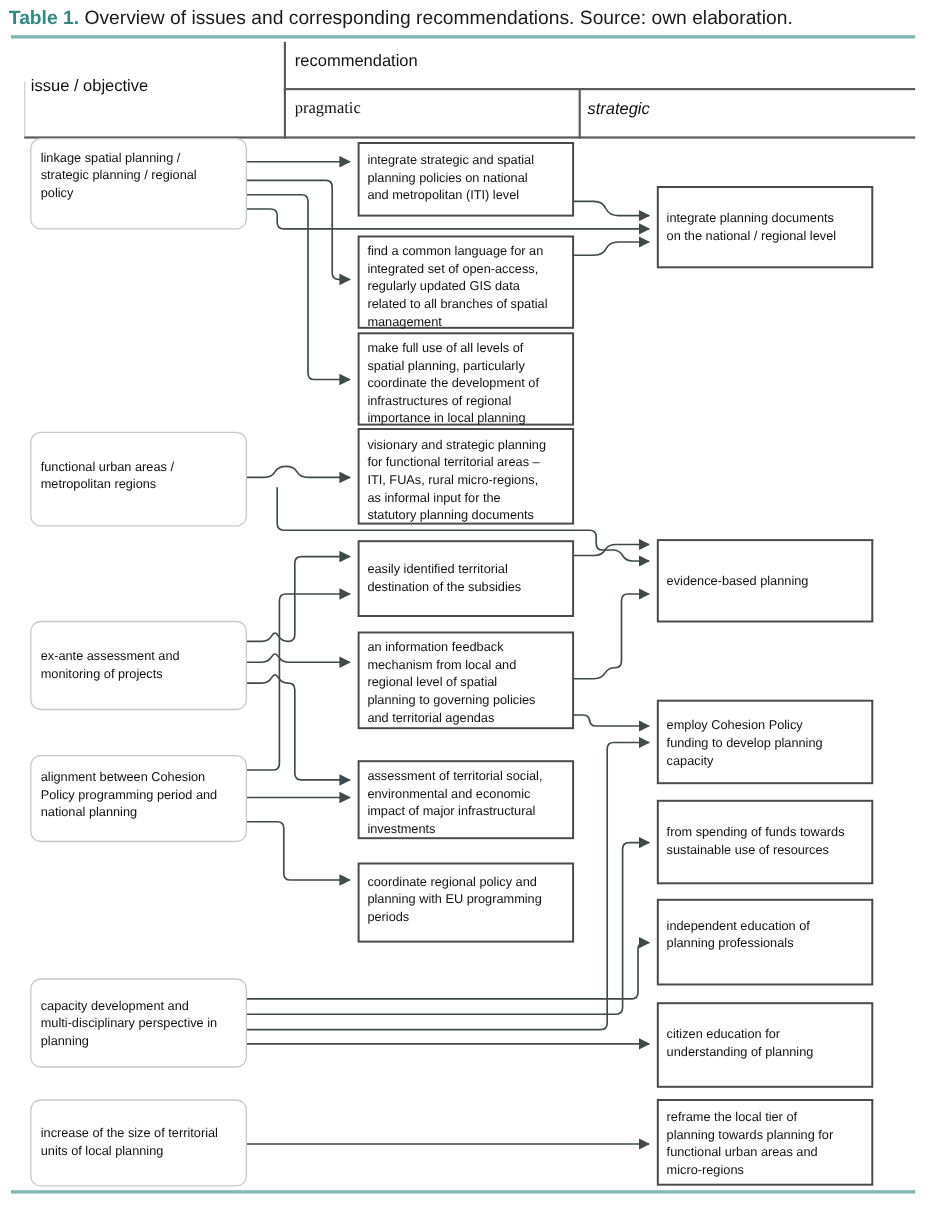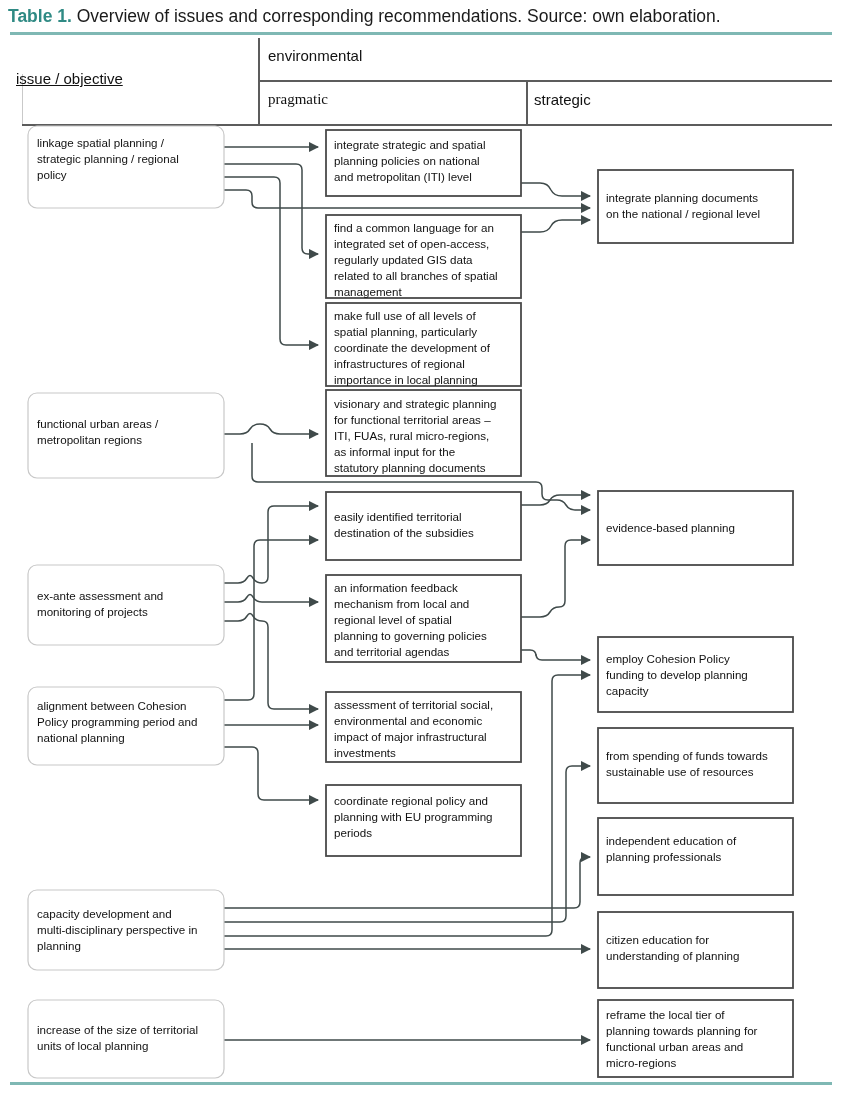--- a/index.html
+++ b/index.html
@@ -116,24 +116,24 @@
   </div>
   <div class="rule-top"></div>
   <div class="rule-bottom"></div>
 
   <div class="vline-light" style="left:22px; top:74px; height:50px;"></div>
   <div class="vline" style="left:258px; top:38px; height:88px;"></div>
   <div class="hline" style="left:258px; top:80px; width:574px;"></div>
   <div class="vline" style="left:526px; top:80px; height:46px;"></div>
   <div class="hline" style="left:22px; top:124px; width:810px;"></div>
 
-  <div class="hdr-text" style="left:16px; top:70px;text-decoration:underline;">issue / objective</div>
-  <div class="hdr-text" style="left:268px; top:47px;">environmental</div>
+  <div class="hdr-text" style="left:28px; top:70px;">issue / objective</div>
+  <div class="hdr-text" style="left:268px; top:47px;">recommendation</div>
   <div class="hdr-text" style="left:268px; top:91px;font-family:Liberation Serif, serif;">pragmatic</div>
-  <div class="hdr-text" style="left:534px; top:91px;">strategic</div>
+  <div class="hdr-text" style="left:534px; top:91px;font-style:italic;">strategic</div>
 
   <svg class="flow" viewBox="0 0 844 1104">
     <defs>
       <marker id="arrow" viewBox="0 0 10 10" refX="9" refY="5" markerWidth="7" markerHeight="7" orient="auto-start-reverse">
         <path d="M 0 0 L 10 5 L 0 10 z" fill="#3f4a4a"></path>
       </marker>
     </defs>
 
     <g>
 

